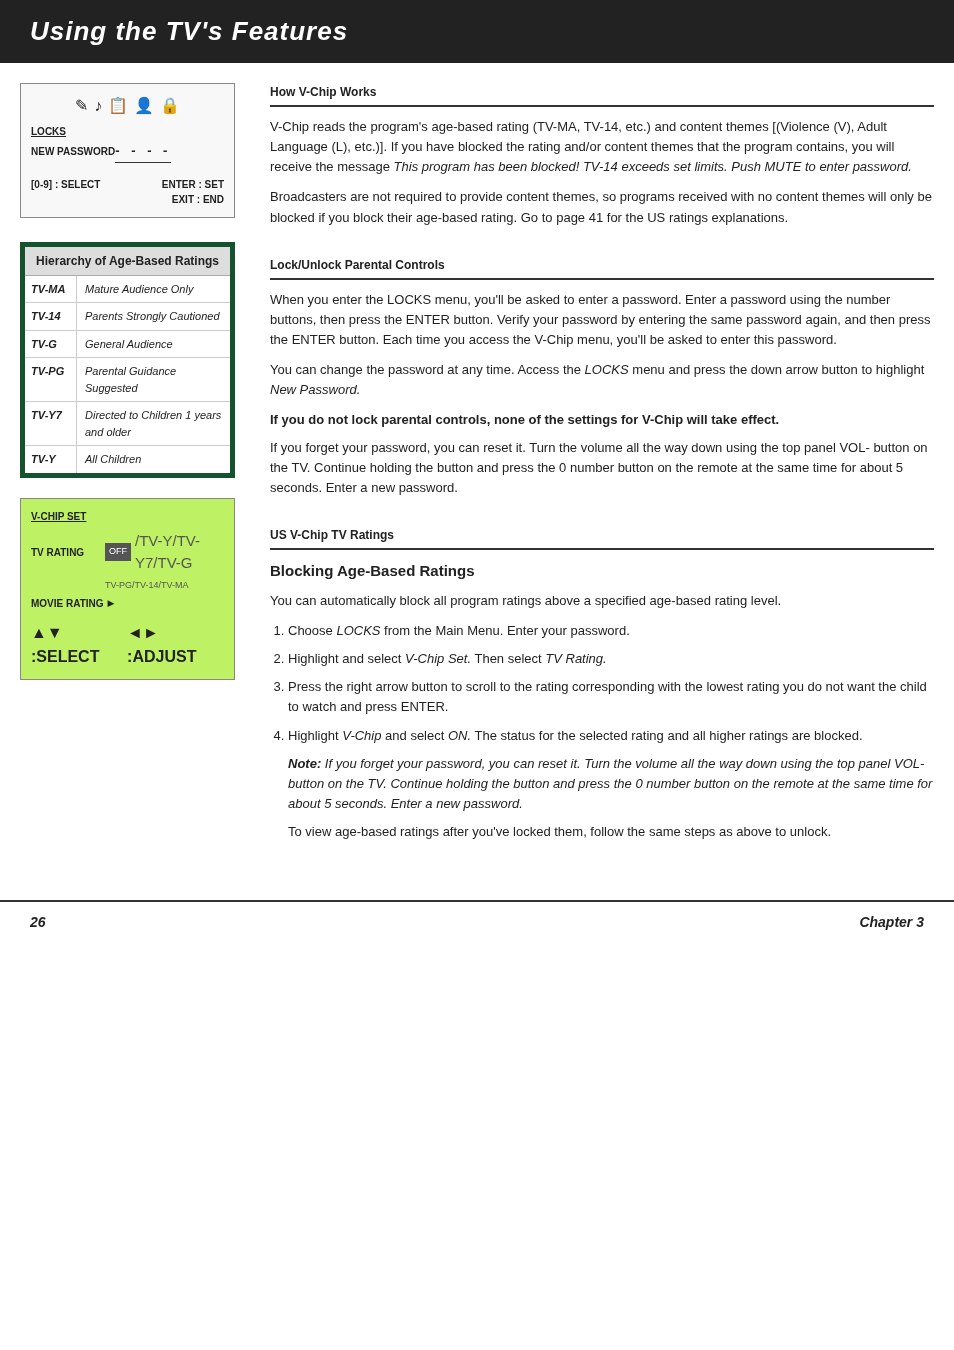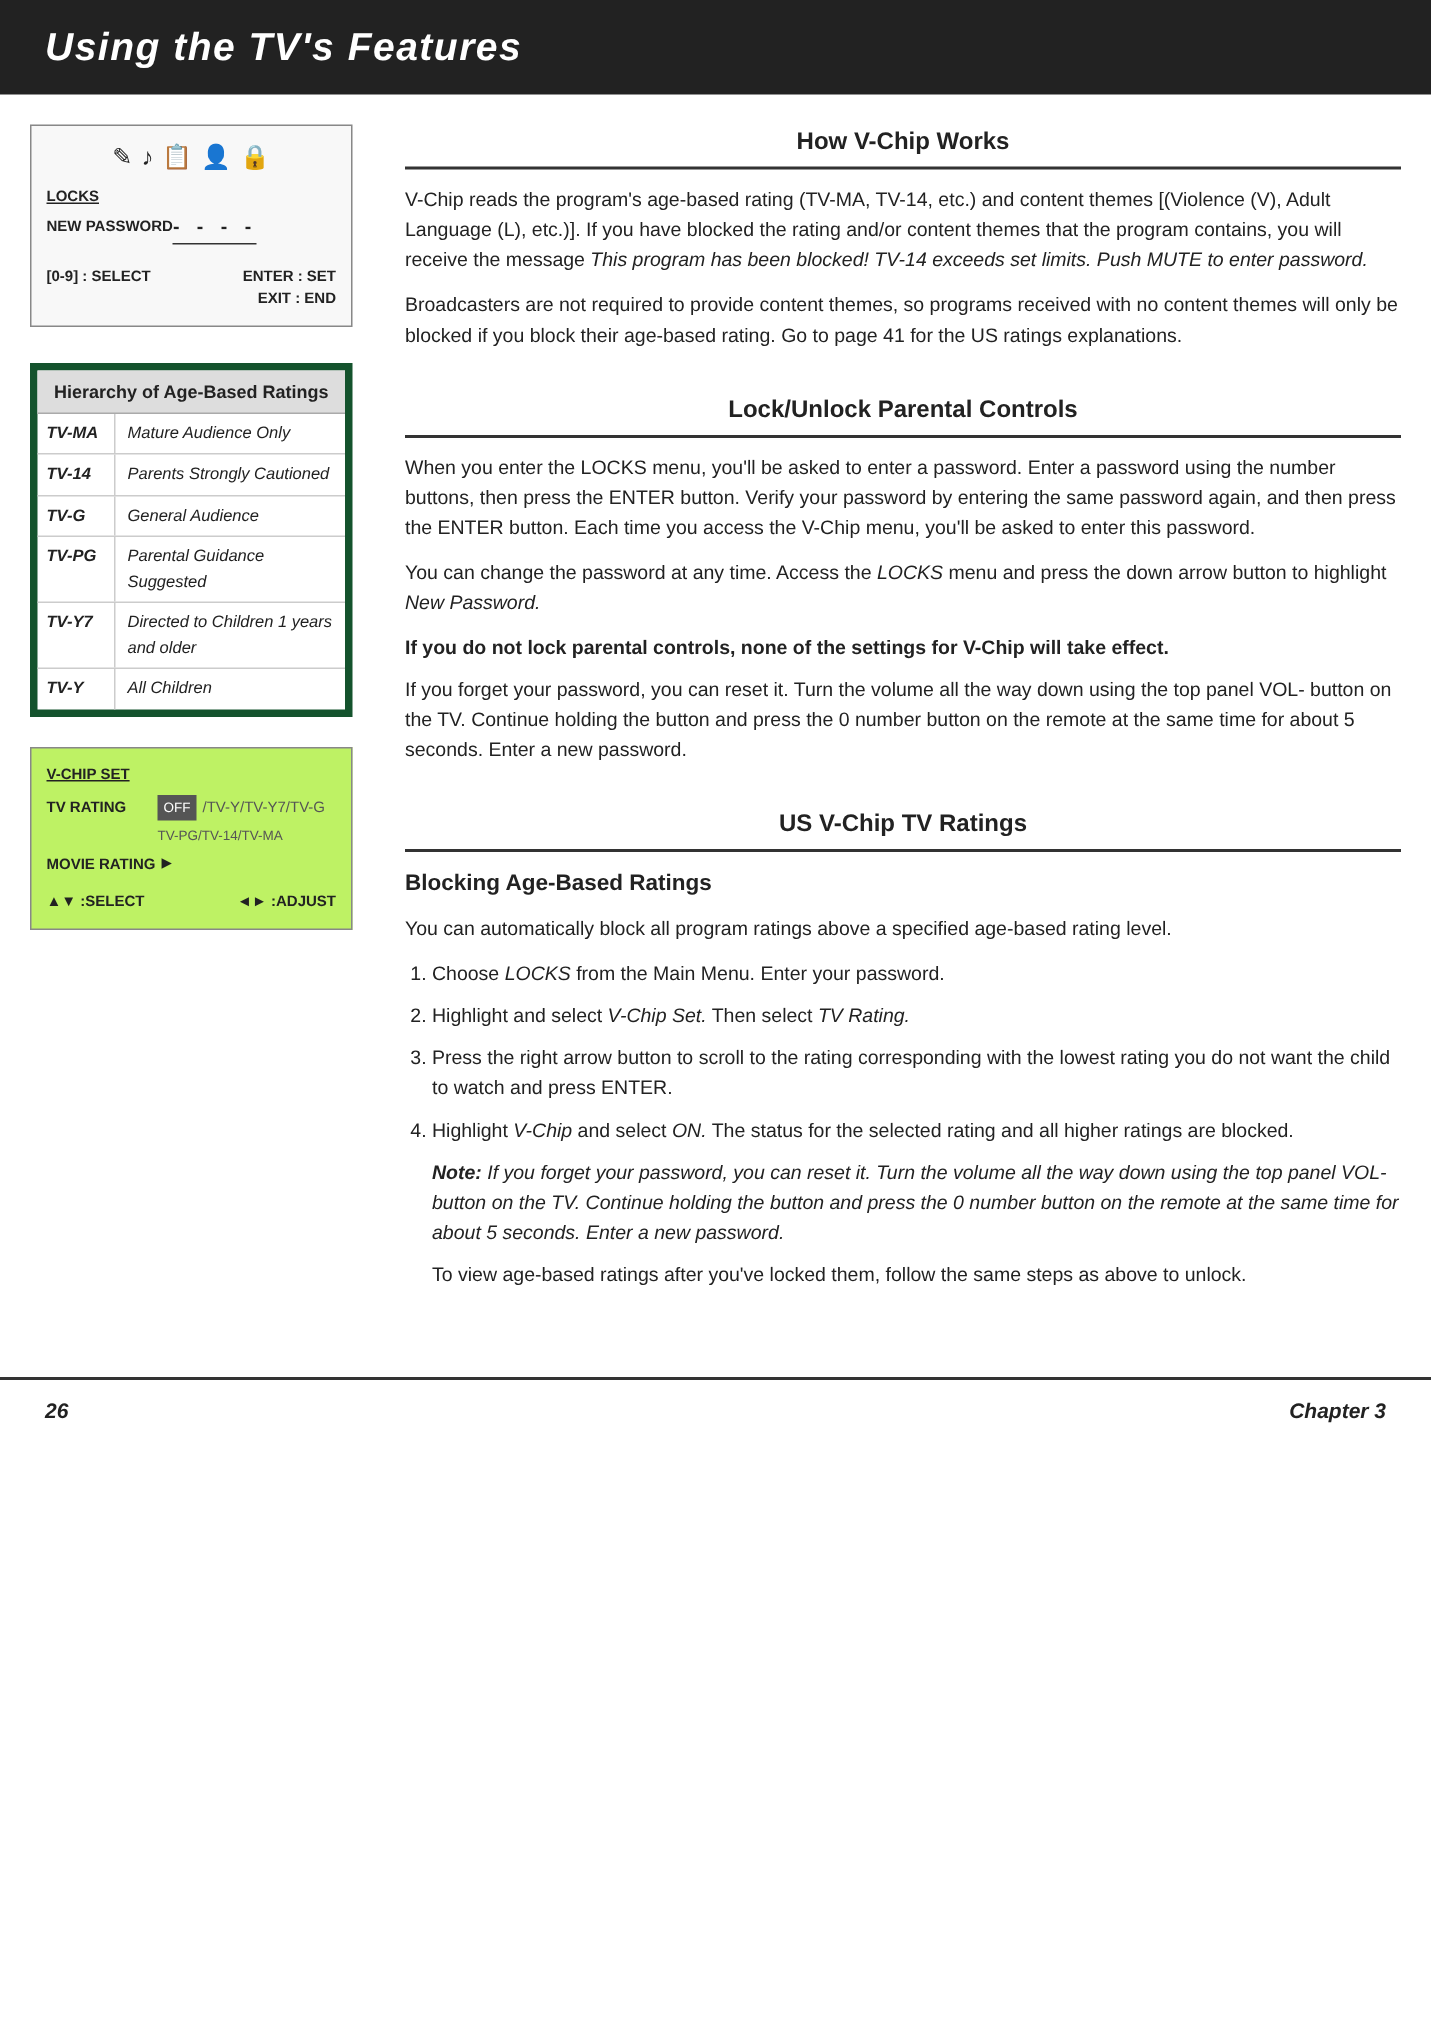--- a/index.html
+++ b/index.html
@@ -42,26 +42,25 @@
     .right-col {
       flex: 1;
     }
 
     
     .section {
       margin-bottom: 28px;
     }
 
     .section-title {
-      font-size: 16px;
+      font-size: 12px;
       font-weight: bold;
       border-bottom: 2px solid #333;
       padding-bottom: 4px;
       margin-bottom: 10px;
-      text-align: center;
     }
 
     .section-text {
       margin-bottom: 10px;
       font-size: 13px;
       line-height: 1.55;
     }
 
     .section-text em {
       font-style: italic;
@@ -205,21 +204,21 @@
 
     .vchip-arrow {
       font-size: 9px;
     }
 
     .vchip-bottom {
       display: flex;
       justify-content: space-between;
       margin-top: 10px;
       font-weight: bold;
-      font-size: 10px;
+      font-size: 16px;
     }
 
     
     ol.step-list {
       margin-left: 18px;
       margin-bottom: 10px;
     }
 
     ol.step-list li {
       margin-bottom: 8px;
@@ -341,21 +340,21 @@
         <div class="col-rating">TV-Y</div>
         <div class="col-desc">All Children</div>
       </div>
     </div>
 
     <div class="vchip-box">
       <div class="vchip-title">V-CHIP SET</div>
       <div class="vchip-row">
         <span class="vchip-row-label">TV RATING</span>
         <span class="vchip-bar-highlight">OFF</span>
-        <span style="font-size:10px;color:#555;">/TV-Y/TV-Y7/TV-G</span>
+        <span style="font-size:15px;color:#555;">/TV-Y/TV-Y7/TV-G</span>
       </div>
       <div style="font-size:9px;padding-left:74px;color:#555;margin-bottom:4px;">TV-PG/TV-14/TV-MA</div>
       <div class="vchip-row">
         <span class="vchip-row-label">MOVIE RATING</span>
         <span class="vchip-arrow">▶</span>
       </div>
       <div class="vchip-bottom">
         <span>▲▼ :SELECT</span>
         <span>◄► :ADJUST</span>
       </div>

